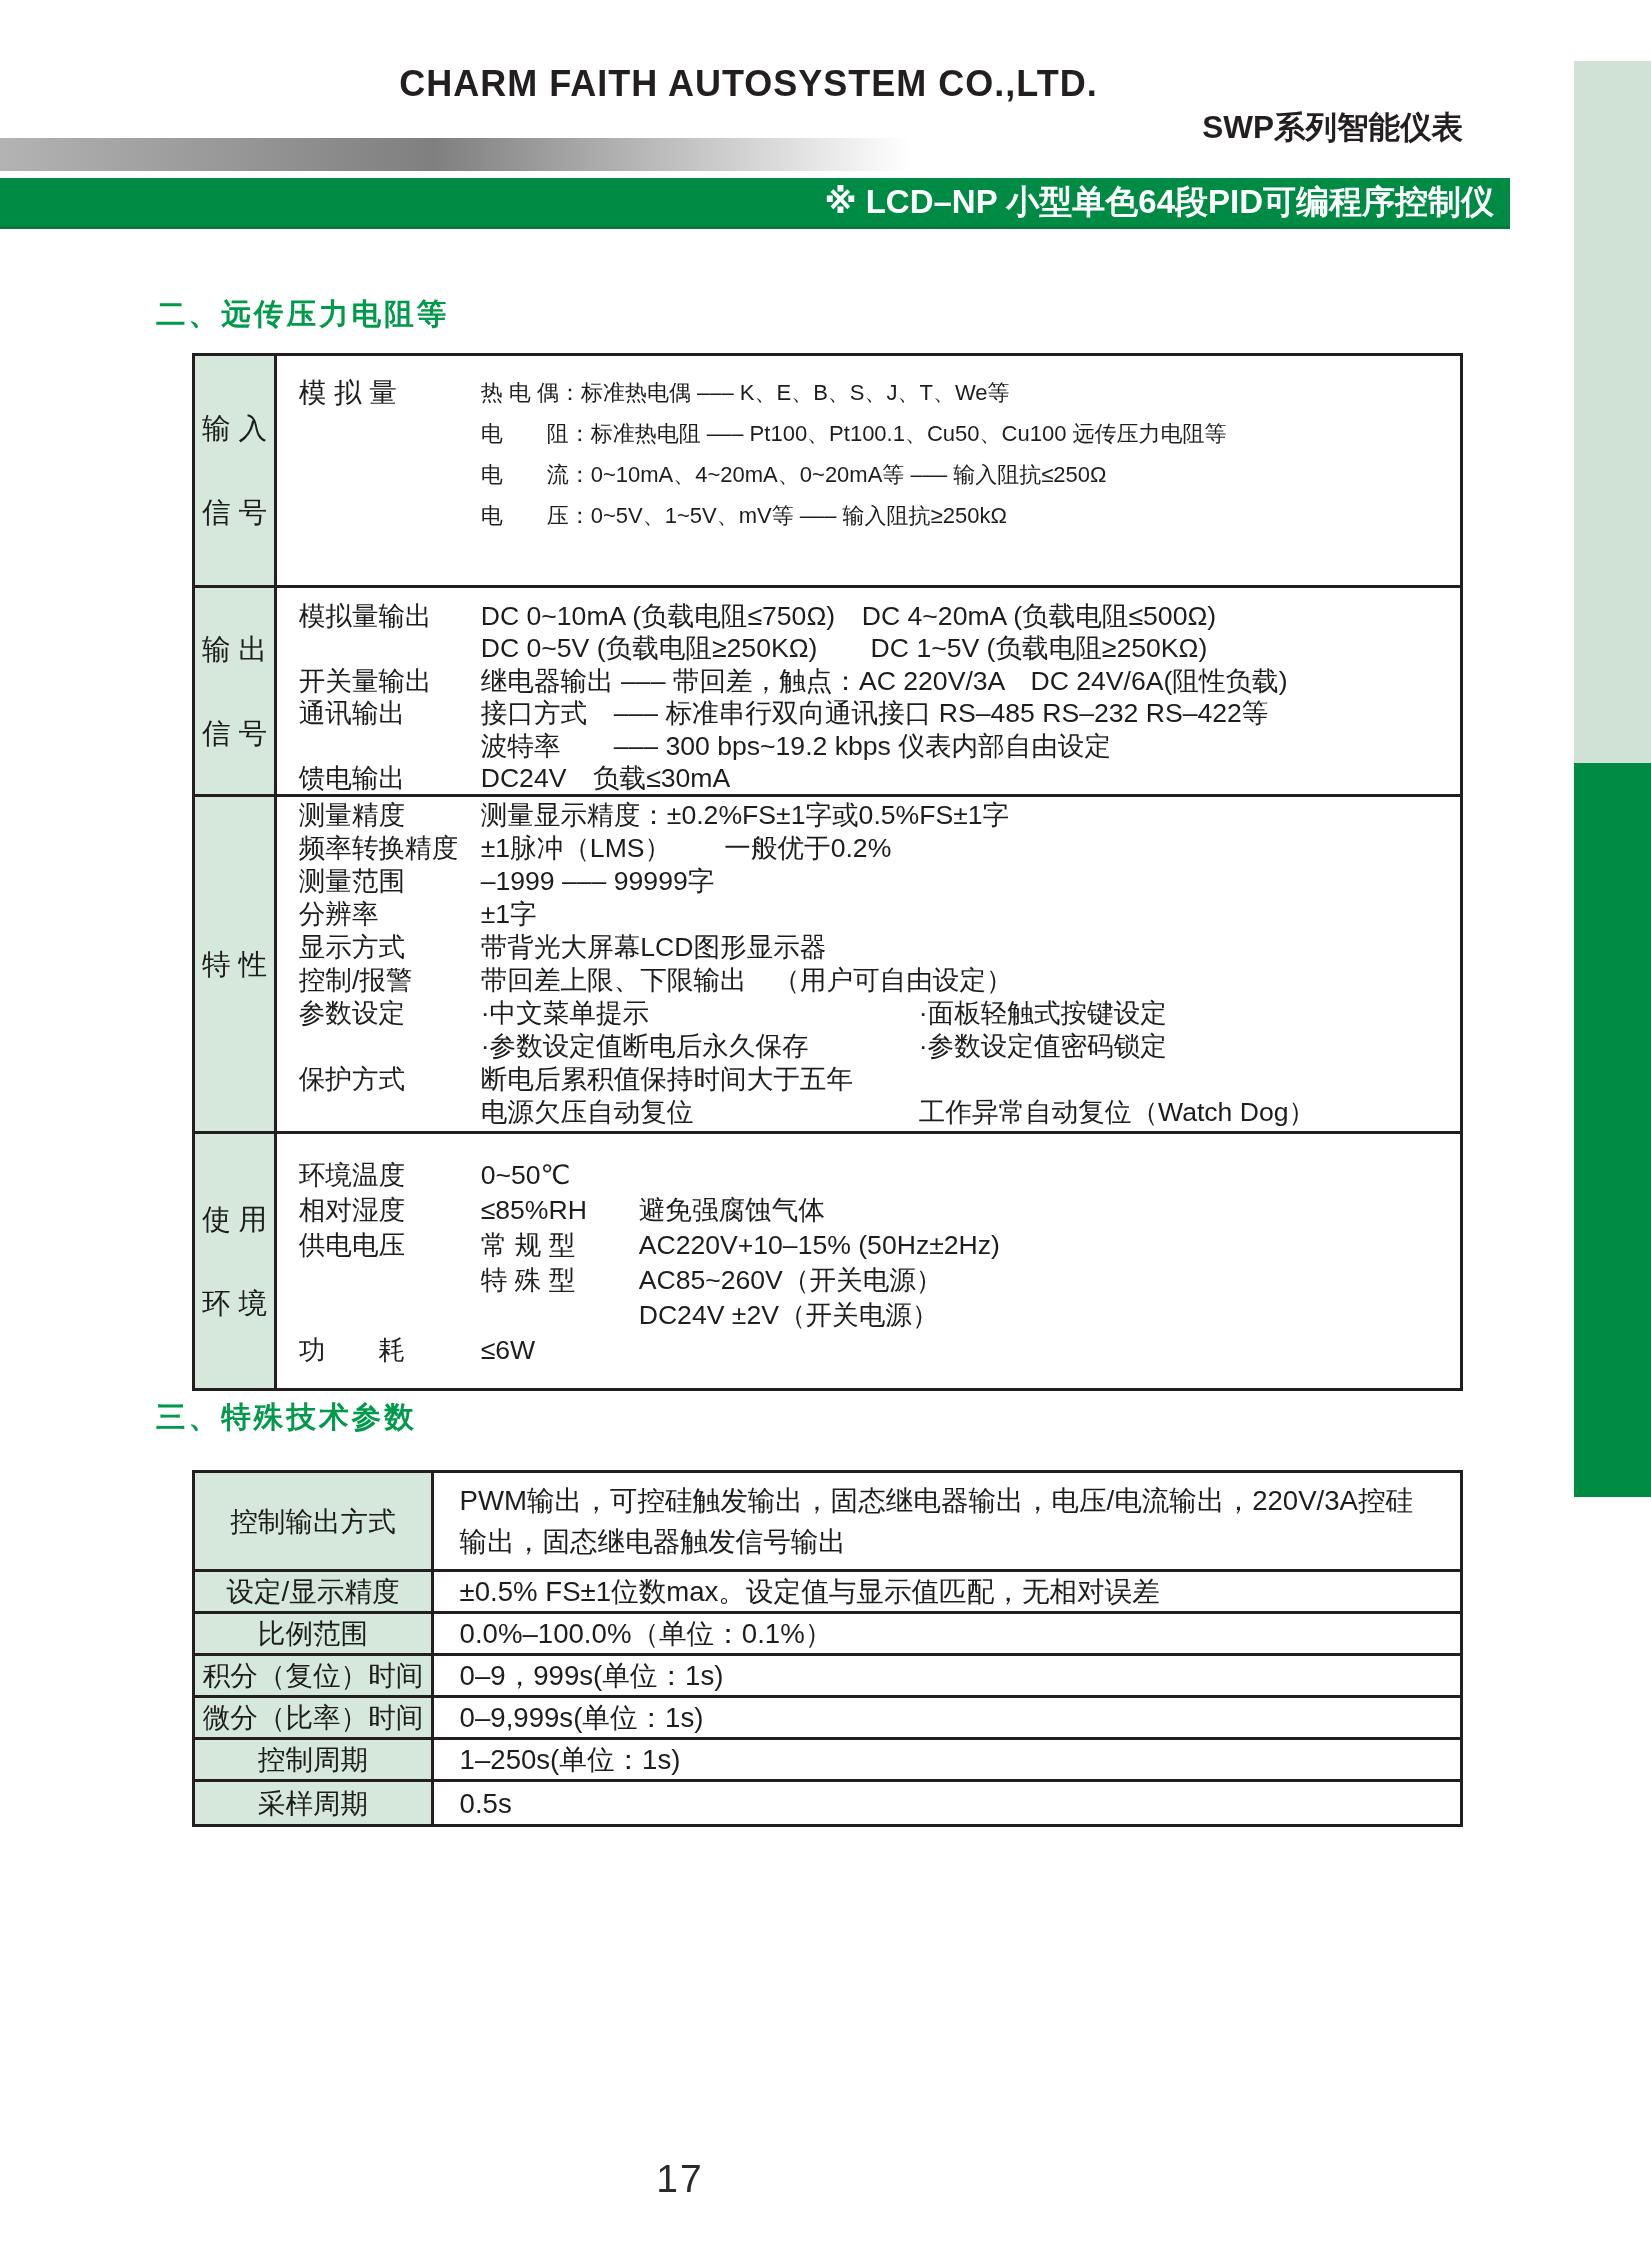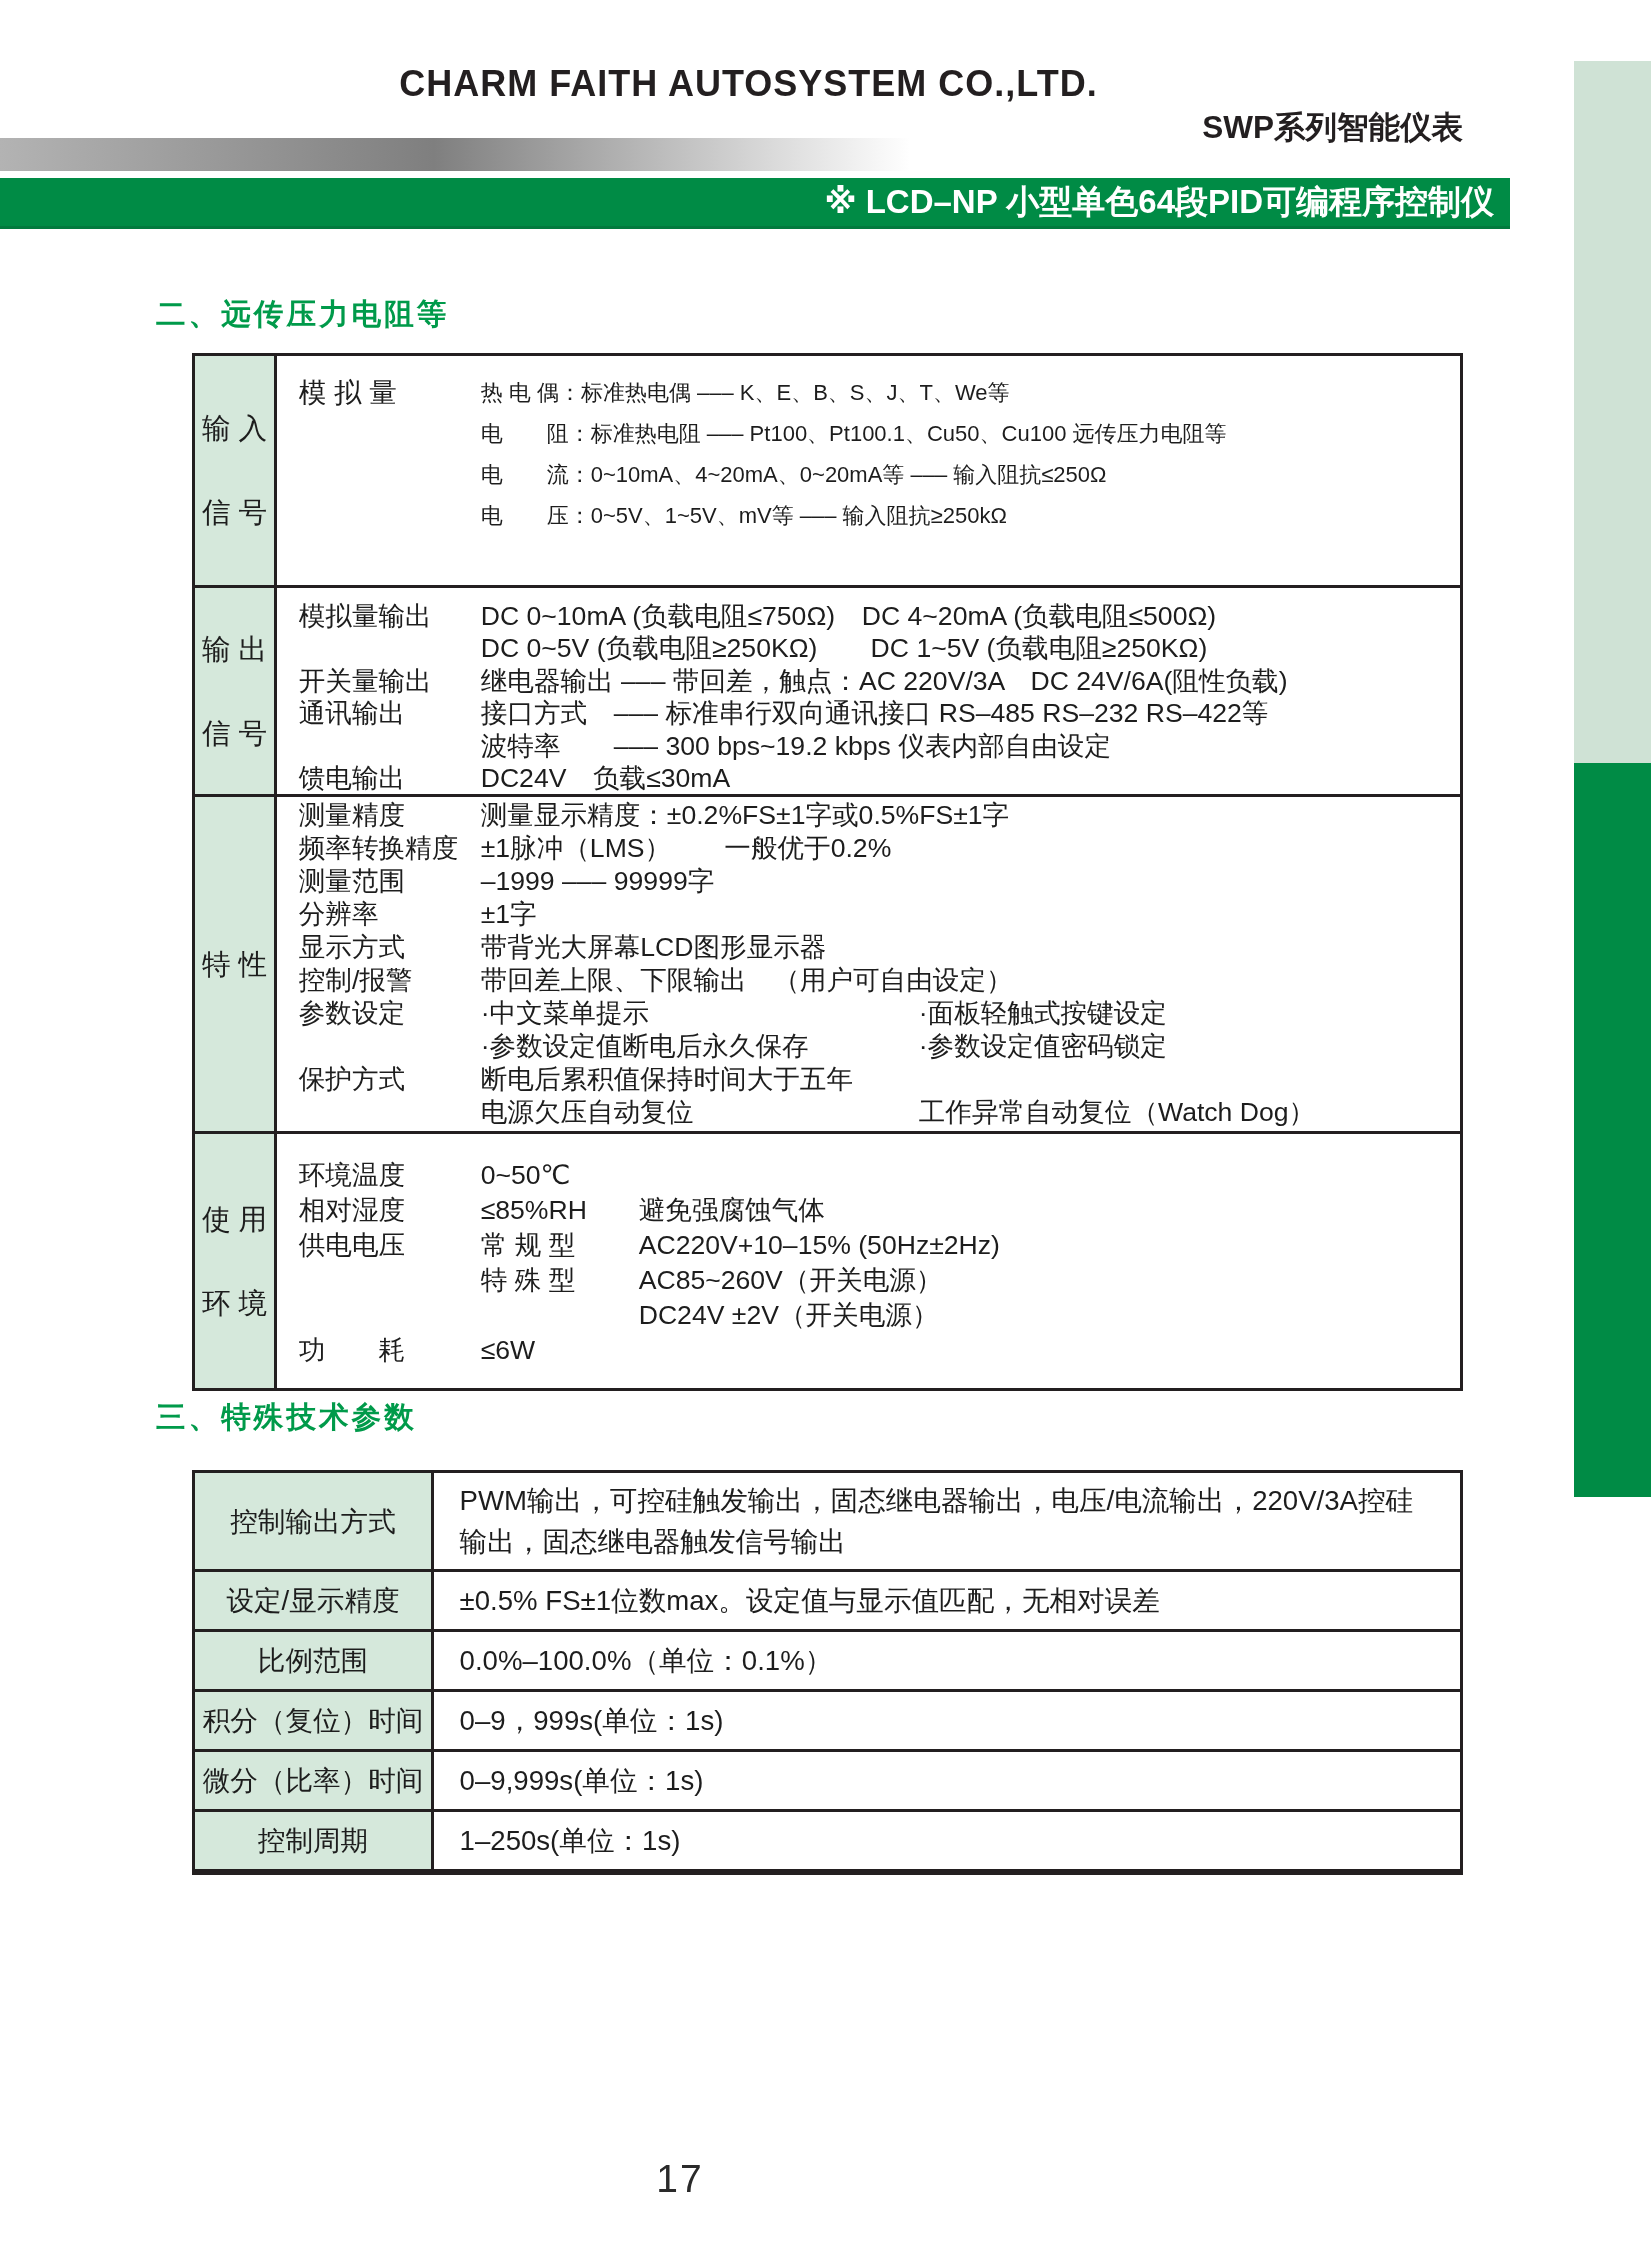--- a/index.html
+++ b/index.html
@@ -66,21 +66,21 @@
 
   
   .t2{top:1470px;}
   .t2row{display:flex;border-bottom:3px solid #231f20;box-sizing:border-box;}
   .t2row.last{border-bottom:none;}
   .t2row .lbl{flex:0 0 236px;background:#d5e8db;border-right:3px solid #231f20;display:flex;
               align-items:center;justify-content:center;font-size:27.6px;text-align:center;white-space:nowrap;}
   .t2row .cnt{flex:1;display:flex;align-items:center;padding:3.9px 29.6px 3.9px 25.6px;
               font-size:27.6px;line-height:41px;min-width:0;}
   .t2r1{height:99px;}
-  .t2r{height:60px;}
+  .t2r{height:42px;}
 
   .pagenum{position:absolute;top:2157px;left:0;width:1360px;text-align:center;
            font-size:39px;color:#2a2a2a;letter-spacing:2px;}
 </style>
 </head>
 <body>
 
 <div class="page">
 
   <div class="strip-light"></div>
@@ -255,18 +255,22 @@
       <div class="cnt">0–9，999s(单位：1s)</div>
     </div>
     <div class="t2row t2r">
       <div class="lbl">微分（比率）时间</div>
       <div class="cnt">0–9,999s(单位：1s)</div>
     </div>
     <div class="t2row t2r">
       <div class="lbl">控制周期</div>
       <div class="cnt">1–250s(单位：1s)</div>
     </div>
+    <div class="t2row t2r last">
+      <div class="lbl">采样周期</div>
+      <div class="cnt">0.5s</div>
+    </div>
   </div>
 
   <div class="pagenum">17</div>
 
 </div>
 
 
 </body></html>

